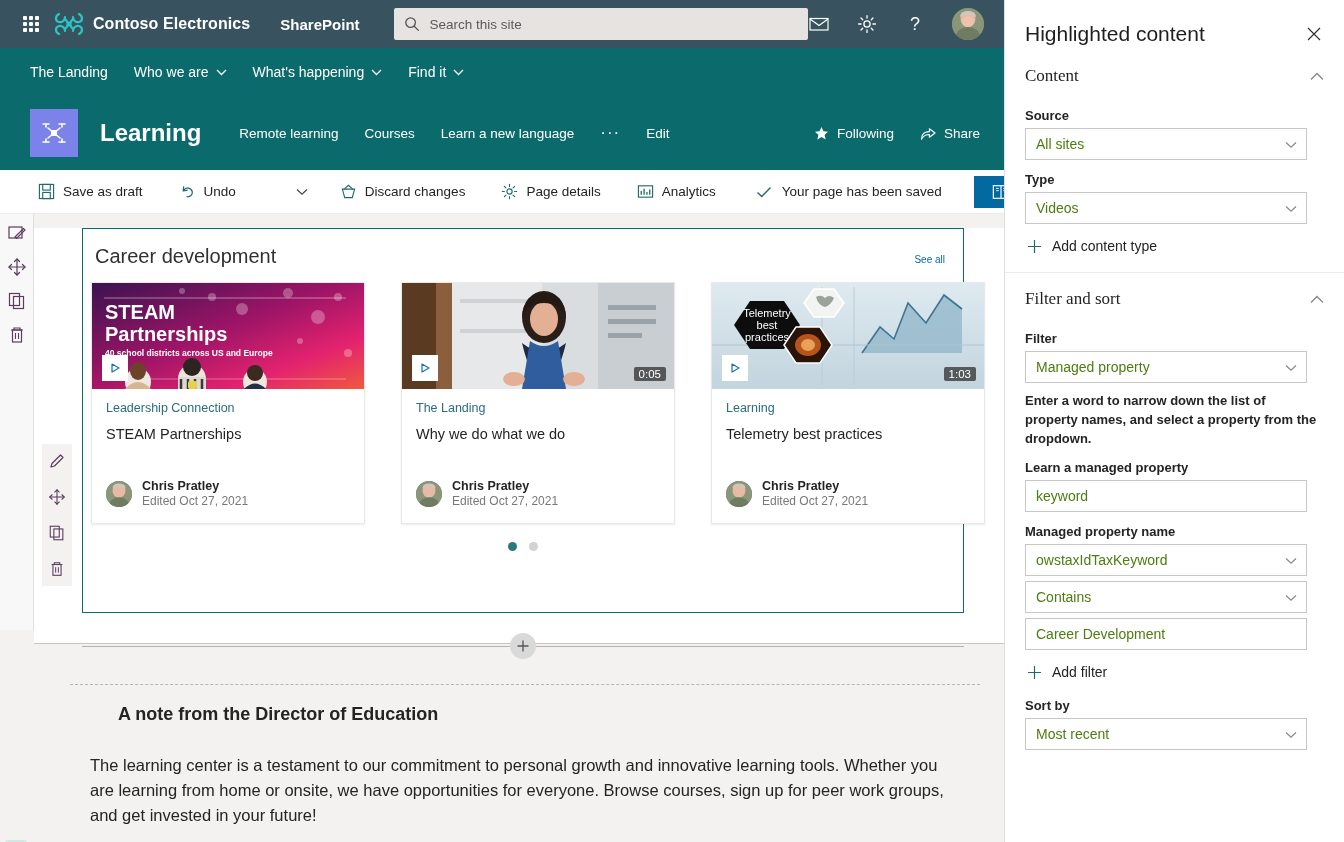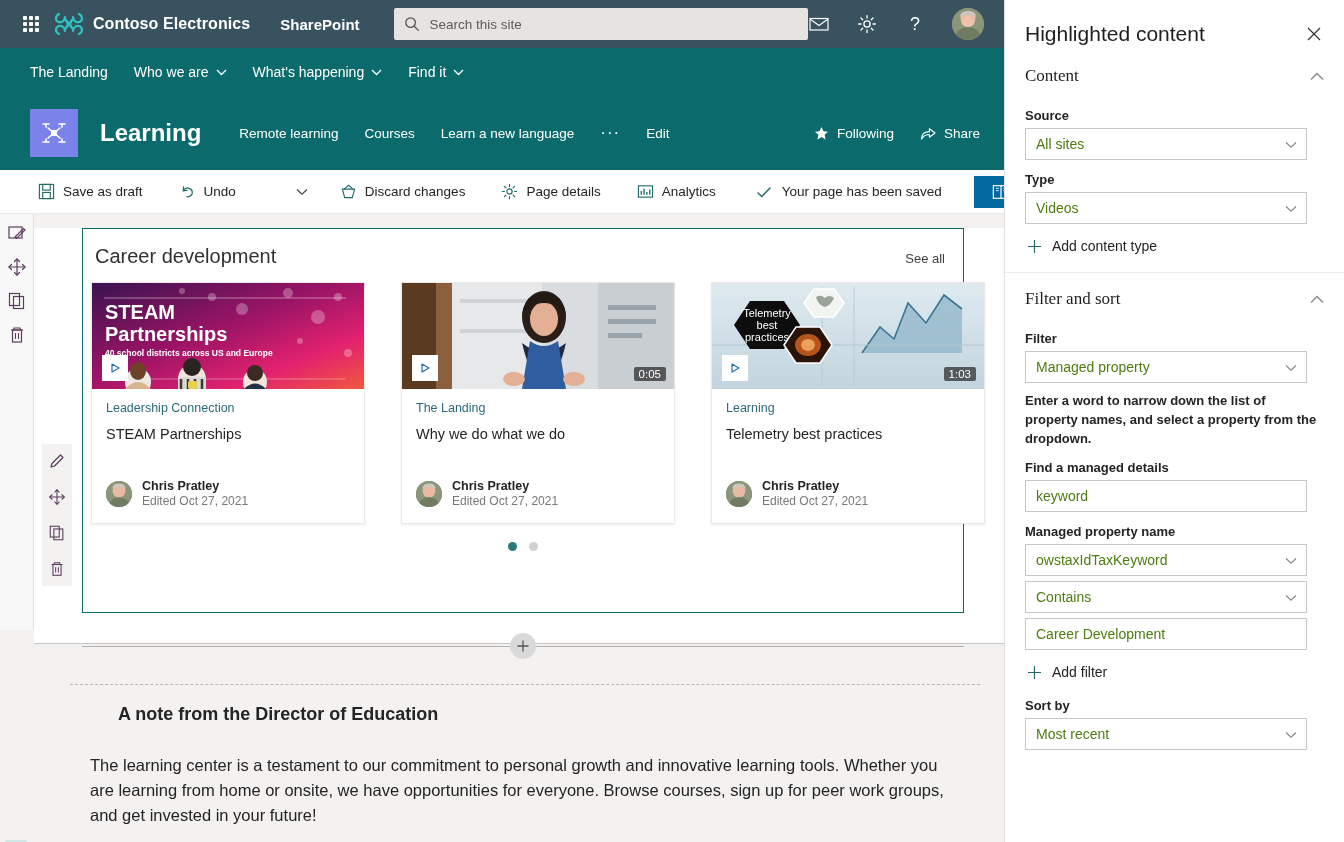--- a/index.html
+++ b/index.html
@@ -107,21 +107,21 @@
   .page-body { position: absolute; left: 34px; top: 0; right: 0; bottom: 0; background: #f3f2f1; }
 
   .section1 { background: #ffffff; border-bottom: 1px solid #c8c6c4; padding: 0 0 0 0; height: 416px; position: relative; }
 
   .webpart {
     margin: 14px 40px 0 48px; border: 1px solid #0b6a6b; background: #fff;
     height: 385px; position: relative; padding: 0 0 0 0;
   }
   .wp-head { display: flex; align-items: baseline; padding: 16px 18px 0 8px; }
   .wp-title { font-size: 20px; color: #323130; font-weight: 400; padding-left: 4px; }
-  .see-all { margin-left: auto; font-size: 13px; color: #404040; cursor: pointer; }
+  .see-all { margin-left: auto; font-size: 10px; color: #0369a1; cursor: pointer; }
 
   .cards { display: flex; gap: 36px; padding: 14px 10px 0 8px; }
   .card { width: 274px; background: #fff; border: 1px solid #ebe9e7; box-shadow: 0 1px 2px rgba(0,0,0,.08); }
   .thumb { height: 106px; position: relative; overflow: hidden; }
   .play-badge {
     position: absolute; left: 10px; bottom: 8px; width: 26px; height: 26px;
     background: #fff; display: flex; align-items: center; justify-content: center;
     cursor: pointer;
   }
   .dur-badge {
@@ -740,21 +740,21 @@
           <svg width="12" height="8" viewBox="0 0 12 8">
               <path d="M1 1.5 L6 6.2 L11 1.5" fill="none" stroke="#8a8886" stroke-width="1.2"></path>
             </svg>
         </span>
       </div>
     </div>
 
     <div class="helptext">Enter a word to narrow down the list of property names, and select a property from the dropdown.</div>
 
     <div class="field">
-      <div class="flabel">Find a managed details</div>
+      <div class="flabel">Learn a managed property</div>
       <div class="finput">
         <span>keyword</span>
       </div>
       <div class="flabel">Managed property name</div>
       <div class="fselect">
         <span>owstaxIdTaxKeyword</span>
         <span class="chev">
           <svg width="12" height="8" viewBox="0 0 12 8">
               <path d="M1 1.5 L6 6.2 L11 1.5" fill="none" stroke="#8a8886" stroke-width="1.2"></path>
             </svg>

